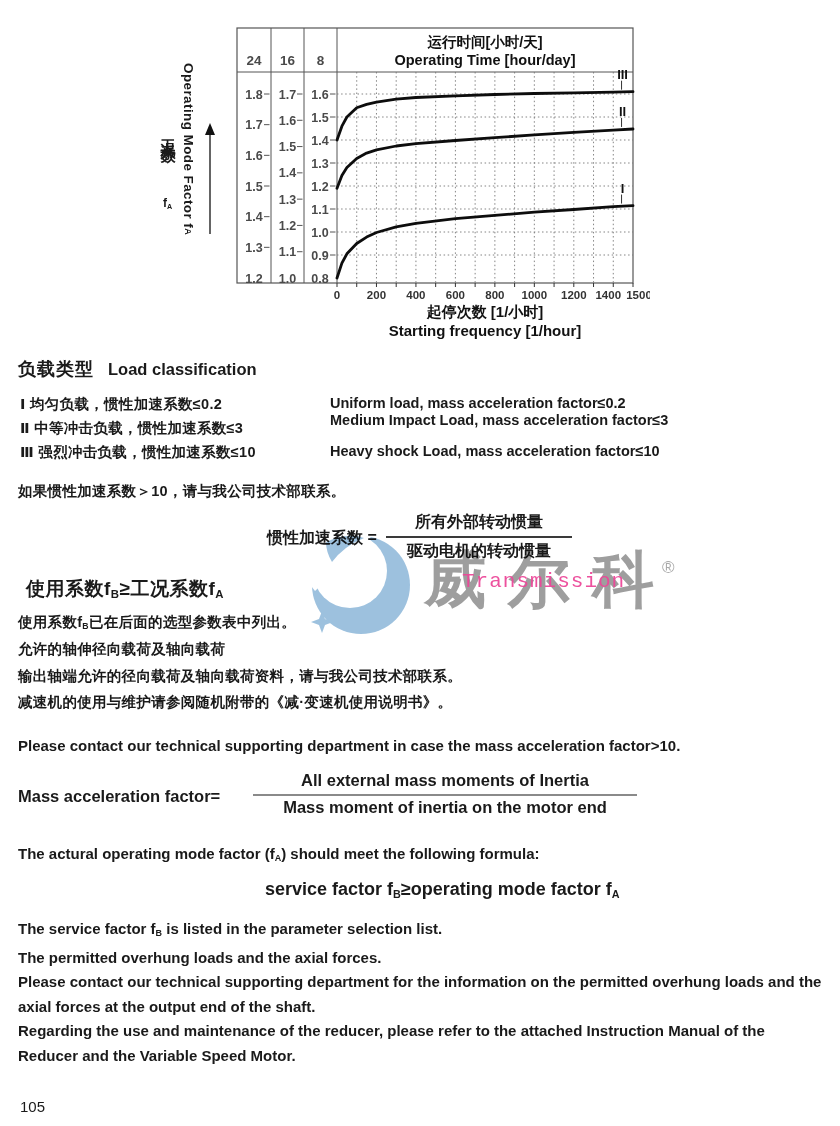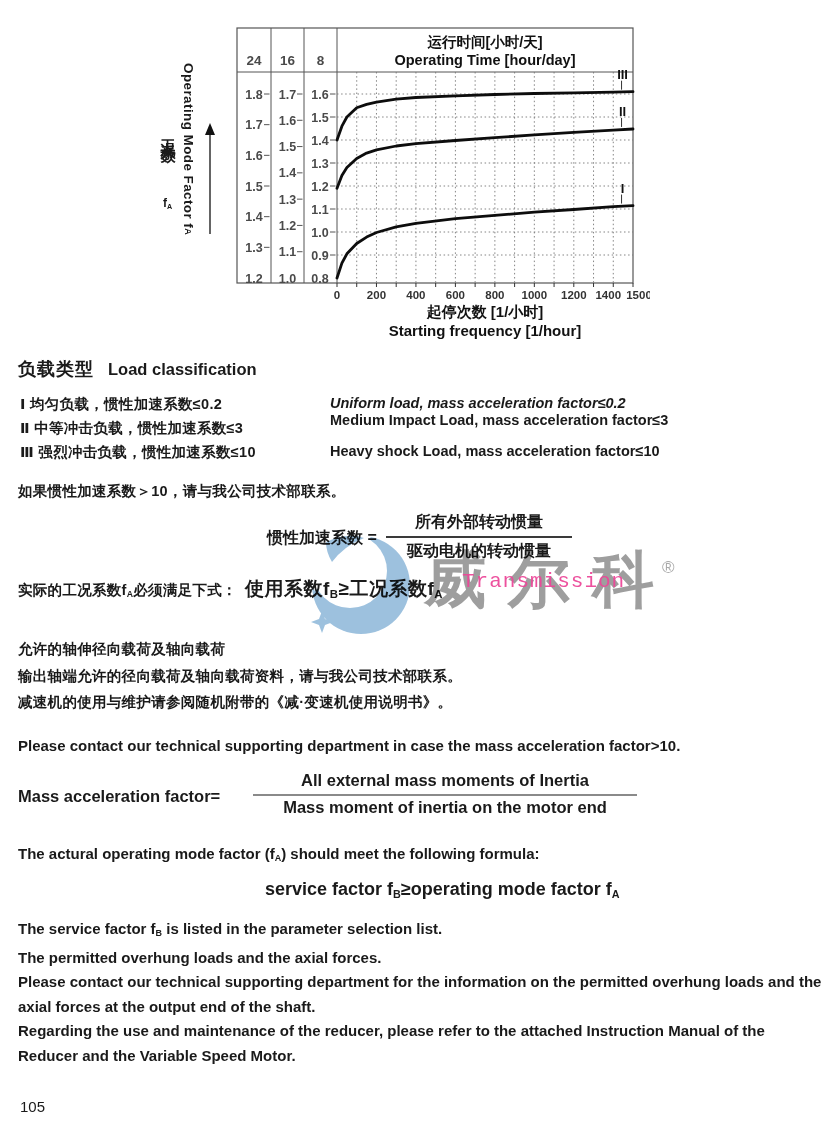--- a/index.html
+++ b/index.html
@@ -175,38 +175,38 @@
     <path d="M7,1 L12,13 L2,13 Z" fill="#111"></path>
     <line x1="7" y1="12" x2="7" y2="112" stroke="#111" stroke-width="1.3"></line>
   </svg>
 
   <div class="abs" style="left:18px;top:357px;display:flex;align-items:baseline;">
     <span class="heading-zh">负载类型</span>
     <span class="heading-en">Load classification</span>
   </div>
 
   <div class="abs zh" style="left:20px;top:395px;"><span>Ⅰ</span> <span>均匀负载，惯性加速系数≤0.2</span></div>
-  <div class="abs en row-en" style="top:395px;font-style:italic;">Uniform load, mass acceleration factor≤0.2</div>
+  <div class="abs en row-en" style="top:395px;">Uniform load, mass acceleration factor≤0.2</div>
   <div class="abs zh" style="left:20px;top:419px;"><span>Ⅱ</span> <span>中等冲击负载，惯性加速系数≤3</span></div>
   <div class="abs en row-en" style="top:412px;">Medium Impact Load, mass acceleration factor≤3</div>
   <div class="abs zh" style="left:20px;top:443px;"><span>Ⅲ</span> <span>强烈冲击负载，惯性加速系数≤10</span></div>
   <div class="abs en row-en" style="top:443px;">Heavy shock Load, mass acceleration factor≤10</div>
 
   <div class="abs zh" style="left:18px;top:482px;">如果惯性加速系数＞10，请与我公司技术部联系。</div>
 
   <div class="abs" style="left:243px;top:528px;font-size:16px;font-weight:700;margin-left:24px;">惯性加速系数 =</div>
   <div class="abs frac-num" style="left:388px;top:512px;width:182px;font-size:16px;">所有外部转动惯量</div>
   <div class="abs" style="left:386px;top:536px;width:186px;height:2px;background:#3a3a3a;"></div>
   <div class="abs frac-den" style="left:386px;top:541px;width:186px;font-size:16px;">驱动电机的转动惯量</div>
 
   <div class="abs" style="left:18px;top:576px;display:flex;align-items:baseline;">
-    <span class="zh"><span>实际的工况系数f</span><sub class="s">A</sub><span>必须满足下式：</span></span>
     <span class="cond-big" style="margin-left:8px;text-align:right;"><span>使用系数f</span><sub class="s">B</sub><span>≥工况系数f</span><sub class="s">A</sub></span>
   </div>
 
+  <div class="abs zh" style="left:18px;top:613px;"><span>使用系数f</span><sub class="s">B</sub><span>已在后面的选型参数表中列出。</span></div>
   <div class="abs zh" style="left:18px;top:640px;">允许的轴伸径向载荷及轴向载荷</div>
   <div class="abs zh" style="left:18px;top:667px;">输出轴端允许的径向载荷及轴向载荷资料，请与我公司技术部联系。</div>
   <div class="abs zh" style="left:18px;top:693px;">减速机的使用与维护请参阅随机附带的《减·变速机使用说明书》。</div>
 
   <div class="abs en15" style="left:18px;top:734px;">Please contact our technical supporting department in case the mass acceleration factor&gt;10.</div>
 
   <div class="abs" style="left:18px;top:787px;font-size:16.5px;font-weight:700;">Mass acceleration factor=</div>
   <div class="abs frac-num" style="left:253px;top:771px;width:384px;font-size:16.5px;font-weight:600;">All external mass moments of Inertia</div>
   <div class="abs" style="left:253px;top:794px;width:384px;height:2px;background:#8a8a8a;"></div>
   <div class="abs frac-den" style="left:253px;top:798px;width:384px;font-size:16.5px;font-weight:600;">Mass moment of inertia on the motor end</div>

